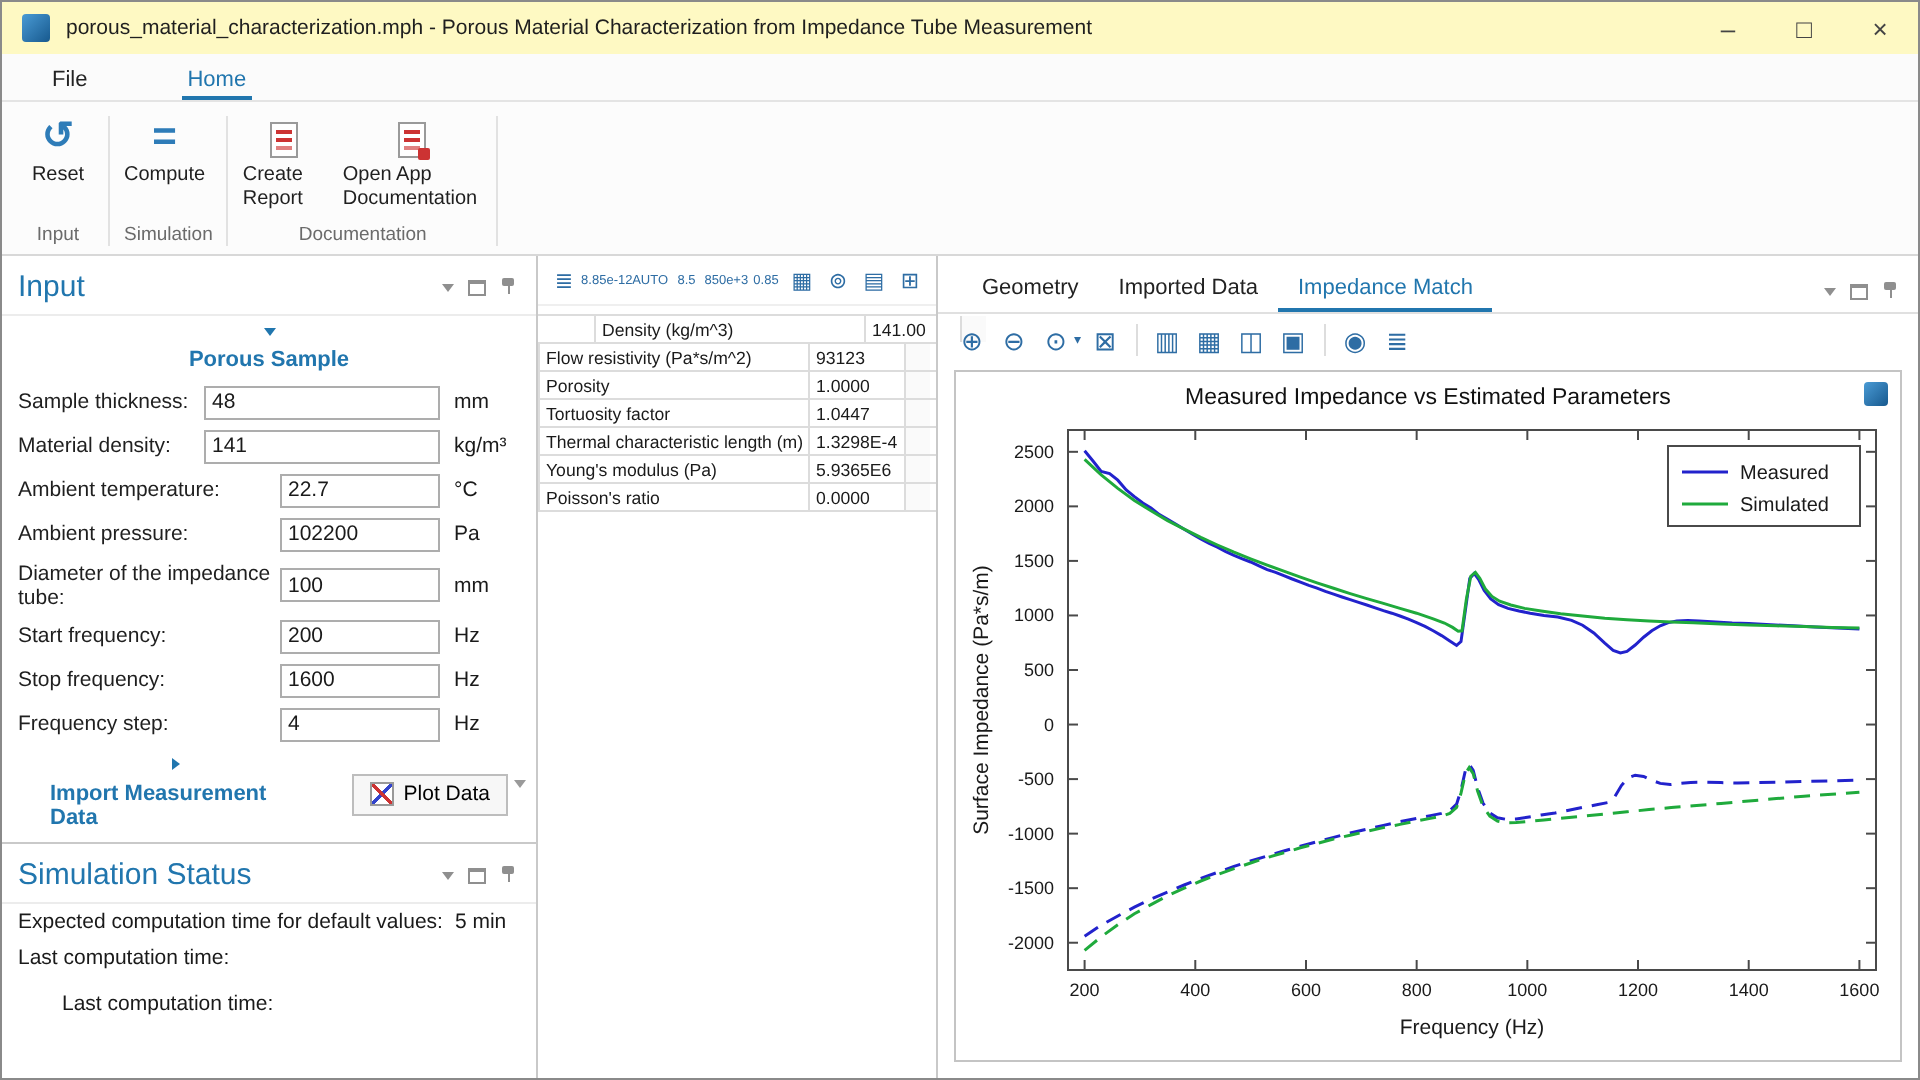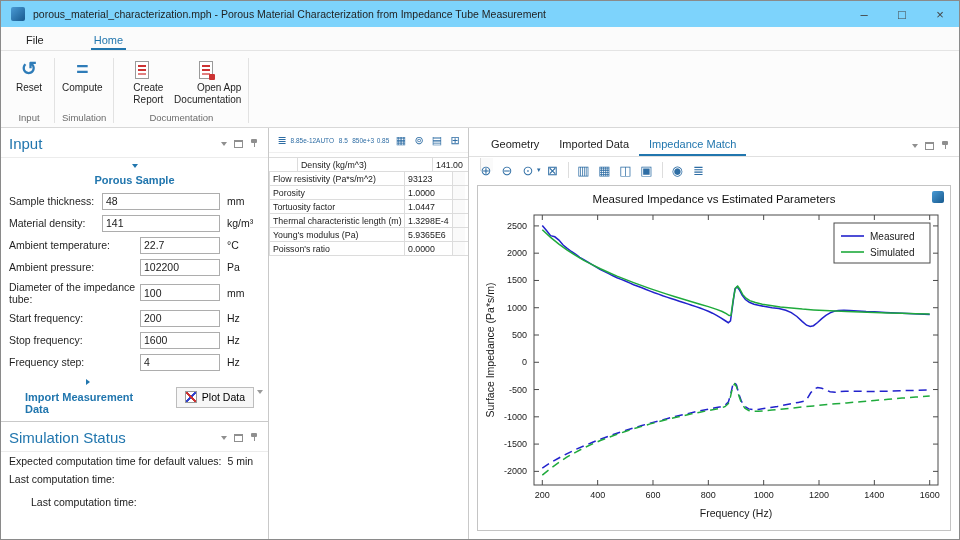--- a/index.html
+++ b/index.html
@@ -1,37 +1,37 @@
 <!DOCTYPE html>
 <html><head>
 <meta charset="utf-8">
 <style>
   * { box-sizing: border-box; margin: 0; padding: 0; }
   html,body { width: 960px; height: 540px; overflow: hidden; }
   body { font-family: "Liberation Sans", sans-serif; font-size: 11px; color: #1a1a1a; background: #fff; }
   .window { width: 960px; height: 540px; border: 1px solid #8a8a8a; display: flex; flex-direction: column; background: #fff; }
 
   
-  .titlebar { height: 26px; background: #7dd3fc; display: flex; align-items: center; padding-left: 10px; flex: none; }
+  .titlebar { height: 26px; background: #fef9c3; display: flex; align-items: center; padding-left: 10px; flex: none; }
   .app-icon { width: 14px; height: 14px; border-radius: 2px; background: linear-gradient(135deg,#4a9bd5,#17598e); margin-right: 8px; flex: none; }
   .title-text { font-size: 10.5px; color: #1f1f1f; white-space: nowrap; overflow: hidden; }
   .win-controls { margin-left: auto; display: flex; height: 100%; }
   .win-btn { width: 38px; height: 100%; display: flex; align-items: center; justify-content: center; font-size: 13px; color: #444; }
 
   
   .menu-tabs { height: 24px; background: #fbfbfb; display: flex; align-items: flex-end; padding-left: 22px; gap: 28px; border-bottom: 1px solid #e4e4e4; flex: none; }
   .menu-tab { padding: 3px 3px 4px; font-size: 11px; color: #222; }
   .menu-tab.active { color: #2176ae; border-bottom: 2px solid #2176ae; padding-bottom: 2px; margin-left: 16px; }
 
   
   .ribbon { height: 77px; background: #fcfcfc; border-bottom: 1px solid #d8d8d8; display: flex; padding: 3px 6px 0; flex: none; }
   .ribbon-group { display: flex; flex-direction: column; }
   .ribbon-buttons { flex: 1; display: flex; align-items: flex-start; }
   .ribbon-btn { display: flex; flex-direction: column; align-items: center; gap: 3px; padding: 5px 4px 0; min-width: 44px; }
-  .ribbon-btn-label { font-size: 10px; text-align: right; line-height: 1.2; color: #1f1f1f; }
+  .ribbon-btn-label { font-size: 10px; text-align: left; line-height: 1.2; color: #1f1f1f; }
   .ribbon-group-label { font-size: 9.5px; color: #6b6b6b; text-align: center; padding: 1px 4px 4px; }
   .ribbon-sep { width: 1px; background: #e2e2e2; margin: 4px 3px; }
   .reset-icon { color: #2e7cb8; font-size: 19px; line-height: 20px; font-weight: bold; }
   .compute-icon { color: #2e7cb8; font-size: 21px; line-height: 20px; font-weight: bold; }
   .doc-icon { width: 14px; height: 18px; border: 1px solid #9a9a9a; background: #fff; position: relative; margin-top: 2px; }
   .doc-icon::before { content: ""; position: absolute; left: 2px; top: 3px; width: 8px; height: 2px; background: #cc3333; box-shadow: 0 4px 0 #cc3333, 0 8px 0 #e08080; }
   .appdoc-icon::after { content: ""; position: absolute; right: -3px; bottom: -2px; width: 6px; height: 6px; background: #cc3333; border-radius: 1px; }
 
   
   .main { flex: 1; display: flex; min-height: 0; background: #fff; }

